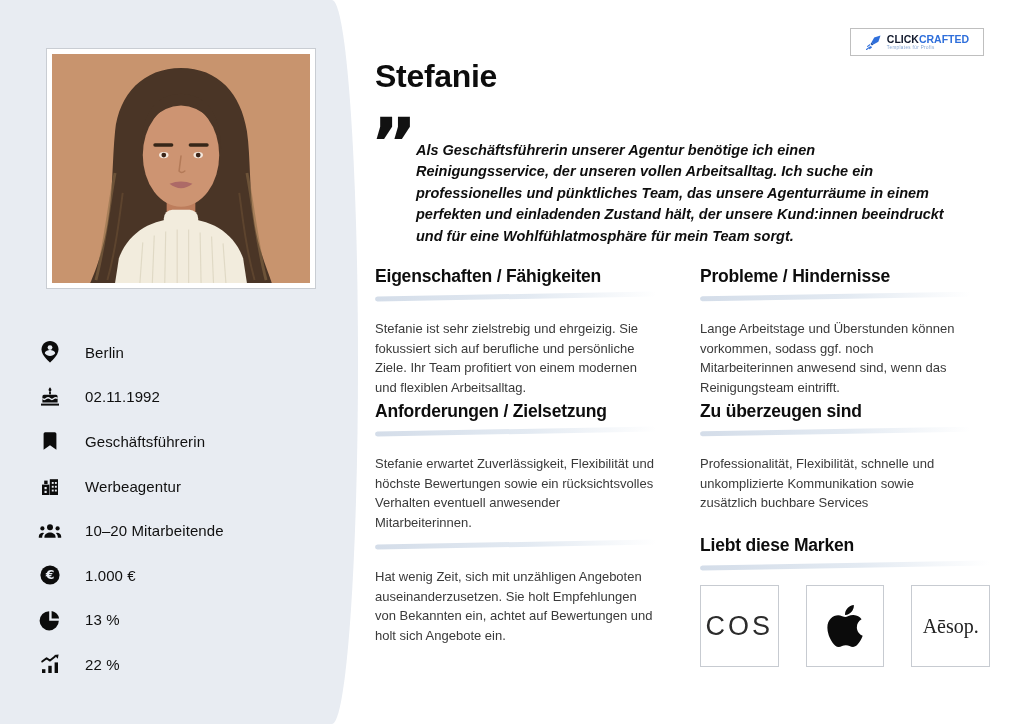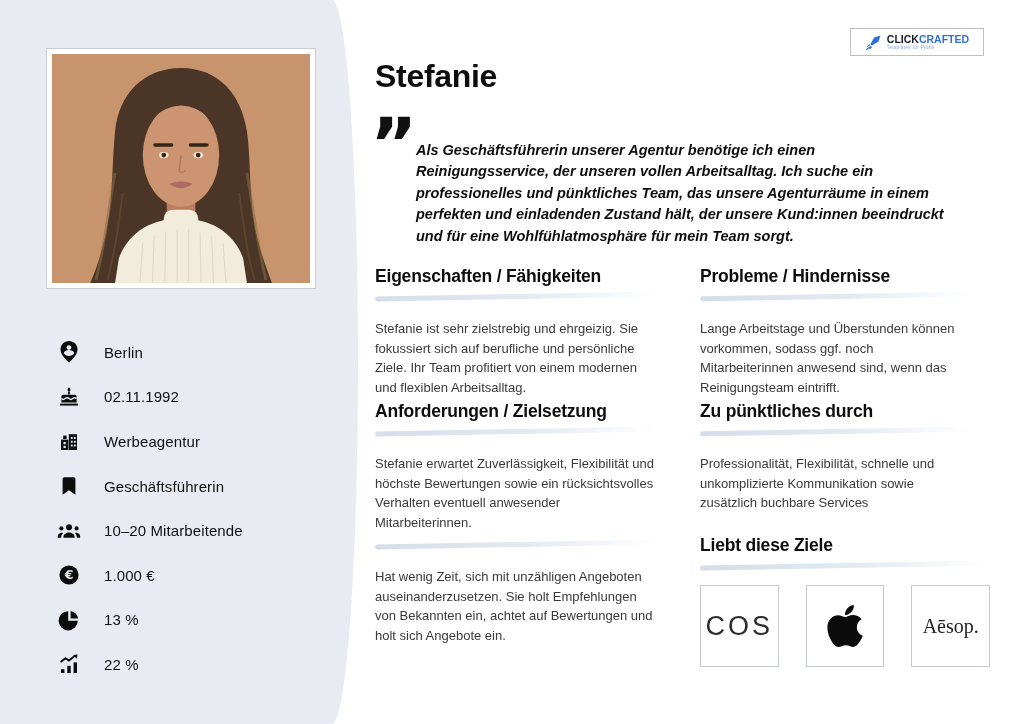--- a/index.html
+++ b/index.html
@@ -13,21 +13,21 @@
     position:absolute; left:0; top:0; width:358px; height:724px;
     background:#e8ecf2;
     border-radius:0 26px 26px 0 / 0 362px 362px 0;
   }
   .photo-frame {
     position:absolute; left:46px; top:48px; width:270px; height:241px;
     background:#ffffff; border:1px solid #c9cdd3; padding:5px;
   }
   .photo-frame svg { display:block; width:100%; height:100%; }
 
-  .facts { position:absolute; left:56px; top:330px; width:290px; }
+  .facts { position:absolute; left:37px; top:330px; width:290px; }
   .fact-row { display:flex; align-items:center; height:44.6px; }
   .fact-icon { width:26px; height:24px; flex:0 0 26px; display:flex; align-items:center; justify-content:center; }
   .fact-icon svg { display:block; }
   .fact-label { margin-left:22px; font-size:15px; color:#101010; letter-spacing:.1px; }
 
   
   .badge {
     position:absolute; left:850px; top:28px; width:134px; height:28px;
     background:#ffffff; border:1px solid #bfbfbf;
     display:flex; align-items:center; justify-content:center; gap:5px;
@@ -151,43 +151,43 @@
             <path d="M3.4 12.6 q1.9 1.7 3.8 0 t3.8 0 3.8 0 3.8 0" stroke="#e8ecf2" stroke-width="1.3" fill="none"></path>
             <rect x="2" y="17.6" width="18" height="2" fill="#0c0c0c"></rect>
           </svg>
         </span>
         <span class="fact-label">02.11.1992</span>
       </div>
 
       <div class="fact-row">
         <span class="fact-icon">
           <svg width="22" height="22" viewBox="0 0 22 22">
+            <path d="M6.2 2.2 h9.6 a1.6 1.6 0 0 1 1.6 1.6 v16 L11 15.2 4.6 19.8 v-16 A1.6 1.6 0 0 1 6.2 2.2 Z" fill="#0c0c0c"></path>
+          </svg>
+        </span>
+        <span class="fact-label">Geschäftsführerin</span>
+      </div>
+
+      <div class="fact-row">
+        <span class="fact-icon">
+          <svg width="22" height="22" viewBox="0 0 22 22">
             <rect x="5.2" y="5.6" width="3.4" height="3.4" fill="#0c0c0c"></rect>
             <rect x="3" y="9.6" width="7.4" height="10.4" fill="#0c0c0c"></rect>
             <rect x="10.8" y="4.2" width="8.2" height="15.8" fill="#0c0c0c"></rect>
             <rect x="5.5" y="12" width="2.2" height="2.2" fill="#e8ecf2"></rect>
             <rect x="5.5" y="15.8" width="2.2" height="2.2" fill="#e8ecf2"></rect>
             <rect x="12.8" y="7" width="1.9" height="1.9" fill="#e8ecf2"></rect>
             <rect x="15.9" y="7" width="1.9" height="1.9" fill="#e8ecf2"></rect>
             <rect x="12.8" y="10.8" width="1.9" height="1.9" fill="#e8ecf2"></rect>
             <rect x="15.9" y="10.8" width="1.9" height="1.9" fill="#e8ecf2"></rect>
             <rect x="12.8" y="14.6" width="1.9" height="1.9" fill="#e8ecf2"></rect>
             <rect x="15.9" y="14.6" width="1.9" height="1.9" fill="#e8ecf2"></rect>
           </svg>
         </span>
         <span class="fact-label">Werbeagentur</span>
-      </div>
-
-      <div class="fact-row">
-        <span class="fact-icon">
-          <svg width="22" height="22" viewBox="0 0 22 22">
-            <path d="M6.2 2.2 h9.6 a1.6 1.6 0 0 1 1.6 1.6 v16 L11 15.2 4.6 19.8 v-16 A1.6 1.6 0 0 1 6.2 2.2 Z" fill="#0c0c0c"></path>
-          </svg>
-        </span>
-        <span class="fact-label">Geschäftsführerin</span>
       </div>
 
       <div class="fact-row">
         <span class="fact-icon">
           <svg width="24" height="22" viewBox="0 0 24 22">
             <circle cx="12" cy="7.2" r="3" fill="#0c0c0c"></circle>
             <path d="M6.4 17 c0-3 3-4.6 5.6-4.6 s5.6 1.6 5.6 4.6 v0.8 H6.4 Z" fill="#0c0c0c"></path>
             <circle cx="4.4" cy="8.4" r="2.1" fill="#0c0c0c"></circle>
             <path d="M0.8 16.4 c0-2.4 2.2-3.6 4-3.6 q0.7 0 1.4 0.2 c-1.3 1.1-2 2.6-2 4.2 v0.6 H0.8 Z" fill="#0c0c0c"></path>
             <circle cx="19.6" cy="8.4" r="2.1" fill="#0c0c0c"></circle>
@@ -264,32 +264,32 @@
     <div class="sec-body">Lange Arbeitstage und Überstunden können vorkommen, sodass ggf. noch Mitarbeiterinnen anwesend sind, wenn das Reinigungsteam eintrifft.</div>
   </div>
 
   <div class="section pos-s2">
     <div class="sec-title">Anforderungen / Zielsetzung</div>
     <div class="swoosh"></div>
     <div class="sec-body">Stefanie erwartet Zuverlässigkeit, Flexibilität und höchste Bewertungen sowie ein rücksichtsvolles Verhalten eventuell anwesender Mitarbeiterinnen.</div>
   </div>
 
   <div class="section pos-s3">
-    <div class="sec-title">Zu pünktliches durch</div>
+    <div class="sec-title">Zu überzeugen sind</div>
     <div class="swoosh"></div>
     <div class="sec-body">Professionalität, Flexibilität, schnelle und unkomplizierte Kommunikation sowie zusätzlich buchbare Services</div>
   </div>
 
   <div class="section pos-s4">
     <div class="swoosh"></div>
     <div class="sec-body">Hat wenig Zeit, sich mit unzähligen Angeboten auseinanderzusetzen. Sie holt Empfehlungen von Bekannten ein, achtet auf Bewertungen und holt sich Angebote ein.</div>
   </div>
 
   <div class="section pos-s5">
-    <div class="sec-title">Liebt diese Ziele</div>
+    <div class="sec-title">Liebt diese Marken</div>
     <div class="swoosh"></div>
     <div class="brands">
       <div class="brand-box">
         <span class="brand-cos">COS</span>
       </div>
       <div class="brand-box">
         <svg width="40" height="48" viewBox="0 0 384 512">
           <path fill="#0b0b0b" d="M318.7 268.7c-.2-36.7 16.4-64.4 50-84.8-18.8-26.9-47.2-41.7-84.7-44.6-35.5-2.8-74.3 20.7-88.5 20.7-15 0-49.4-19.7-76.4-19.7C63.3 141.2 4 184.8 4 273.5q0 39.3 14.4 81.2c12.8 36.7 59 126.7 107.2 125.2 25.2-.6 43-17.9 75.8-17.9 31.8 0 48.3 17.9 76.4 17.9 48.6-.7 90.4-82.5 102.6-119.3-65.2-30.7-61.7-90-61.7-91.9zm-56.6-164.2c27.3-32.4 24.8-61.9 24-72.5-24.1 1.4-52 16.4-67.9 34.9-17.5 19.8-27.8 44.3-25.6 71.9 26.1 2 49.9-11.4 69.5-34.3z"></path>
         </svg>
       </div>

